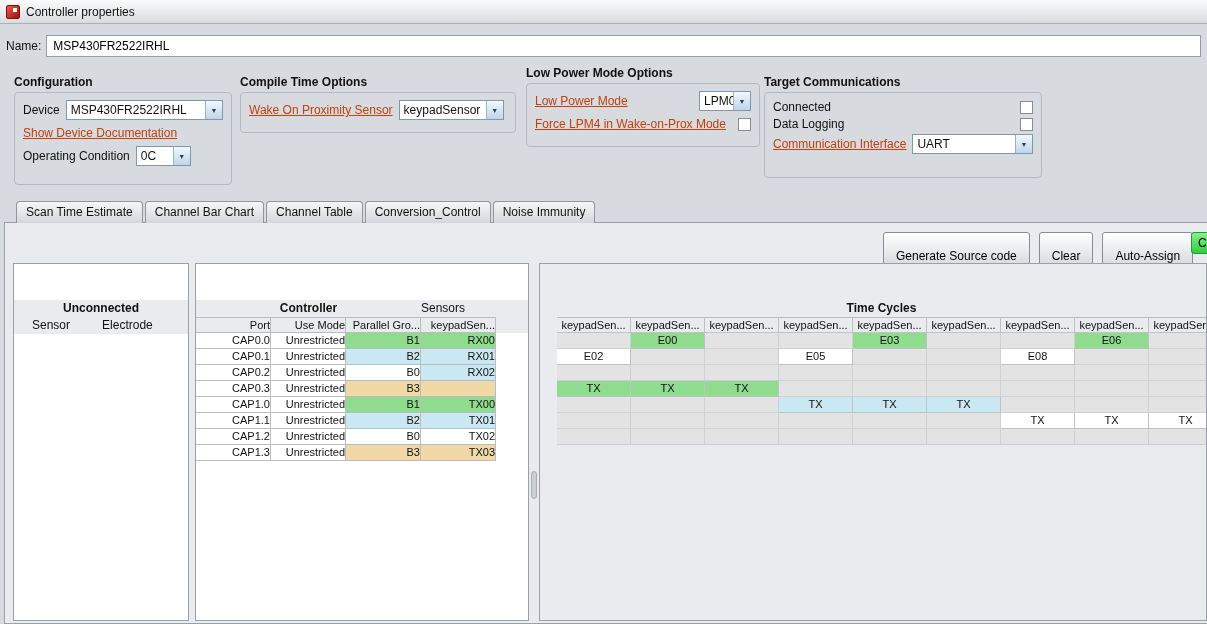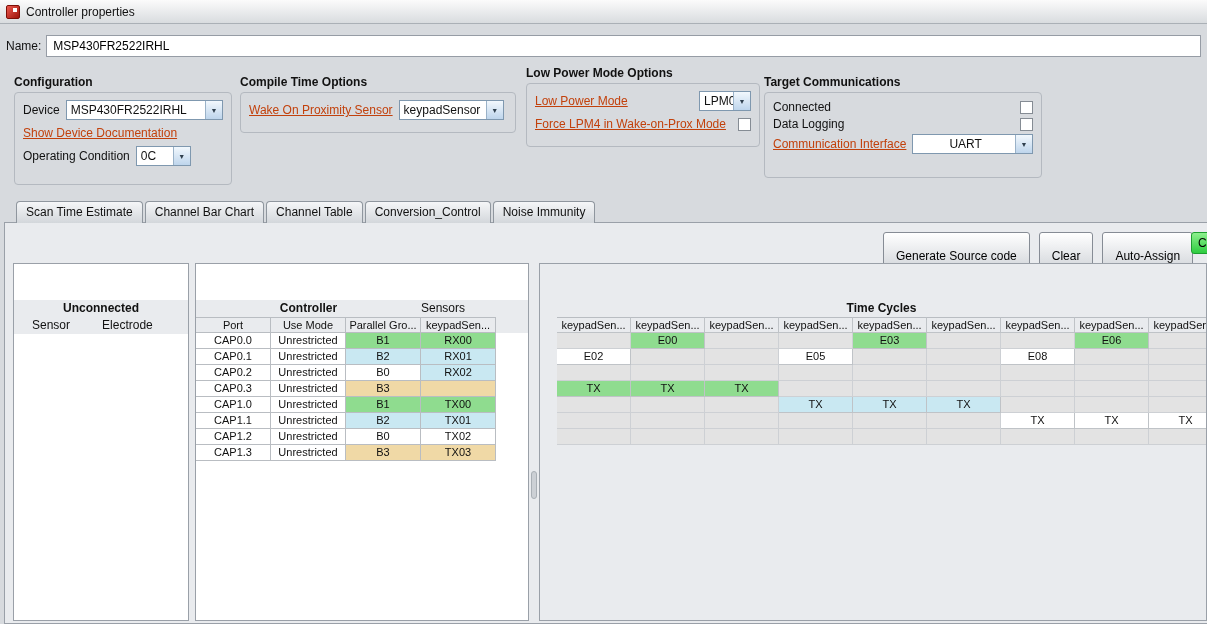--- a/index.html
+++ b/index.html
@@ -48,21 +48,21 @@
     display: inline-flex; align-items: stretch; height: 20px;
     border: 1px solid #7f98af; background: #fff;
   }
   .combo-text { flex: 1; padding: 2px 4px; white-space: nowrap; overflow: hidden; font-size: 12px; }
   .combo-btn {
     flex: 0 0 17px; background: linear-gradient(#f2f8fd, #bed5ec);
     border-left: 1px solid #9ab2c8; display: flex; align-items: center; justify-content: center;
     font-size: 7px; color: #30404e;
   }
   .w158 { width: 158px; } .w55 { width: 55px; } .w105 { width: 105px; }
-  .w52 { width: 52px; } .w112 { width: 128px; padding-left: 32px; }
+  .w52 { width: 52px; } .w112 { width: 128px; }
   .checkbox { width: 13px; height: 13px; border: 1px solid #858c94; background: #fff; flex: 0 0 13px; }
   .g-config    { left: 14px;  top: 75px;  width: 218px; }
   .g-compile   { left: 240px; top: 75px;  width: 276px; }
   .g-lowpower  { left: 526px; top: 66px;  width: 234px; }
   .g-target    { left: 764px; top: 75px;  width: 278px; }
   .g-config .group-box { height: 93px; }
   .g-compile .group-box { height: 41px; }
   .g-lowpower .group-box { height: 64px; }
   .g-target .group-box { height: 86px; }
   
@@ -102,21 +102,21 @@
   .mid-panel   { left: 190px; width: 334px; }
   .right-panel { left: 534px; width: 668px; background: #e9ebee; padding-left: 17px; }
   .panel-hdr { background: #e9ebee; margin-top: 36px; }
   .ph-title { height: 17px; line-height: 17px; text-align: center; font-weight: bold; }
   .ph-cols { display: flex; height: 17px; line-height: 17px; padding-left: 18px; gap: 32px; }
   .hdr-span { display: flex; height: 17px; line-height: 17px; }
   .hs-controller { width: 225px; text-align: center; font-weight: bold; }
   .hs-sensors { width: 75px; }
   .thead, .trow { display: flex; }
   .tcell {
-    flex: 0 0 75px; height: 16px; line-height: 15px; text-align: center;
+    flex: 0 0 75px; height: 16px; line-height: 15px; text-align: right;
     border-right: 1px solid #b9bdc2; border-bottom: 1px solid #b9bdc2;
     overflow: hidden; white-space: nowrap; font-size: 11px; background: var(--white);
   }
   .tccell {
     flex: 0 0 74px; height: 16px; line-height: 15px; text-align: center;
     border-right: 1px solid #bfc3c7; border-bottom: 1px solid #bfc3c7;
     overflow: hidden; white-space: nowrap; font-size: 11px;
   }
   .th { background: #e9ebee; border-top: 1px solid #b9bdc2; font-size: 11px; }
   .c-green { background: var(--green); }

